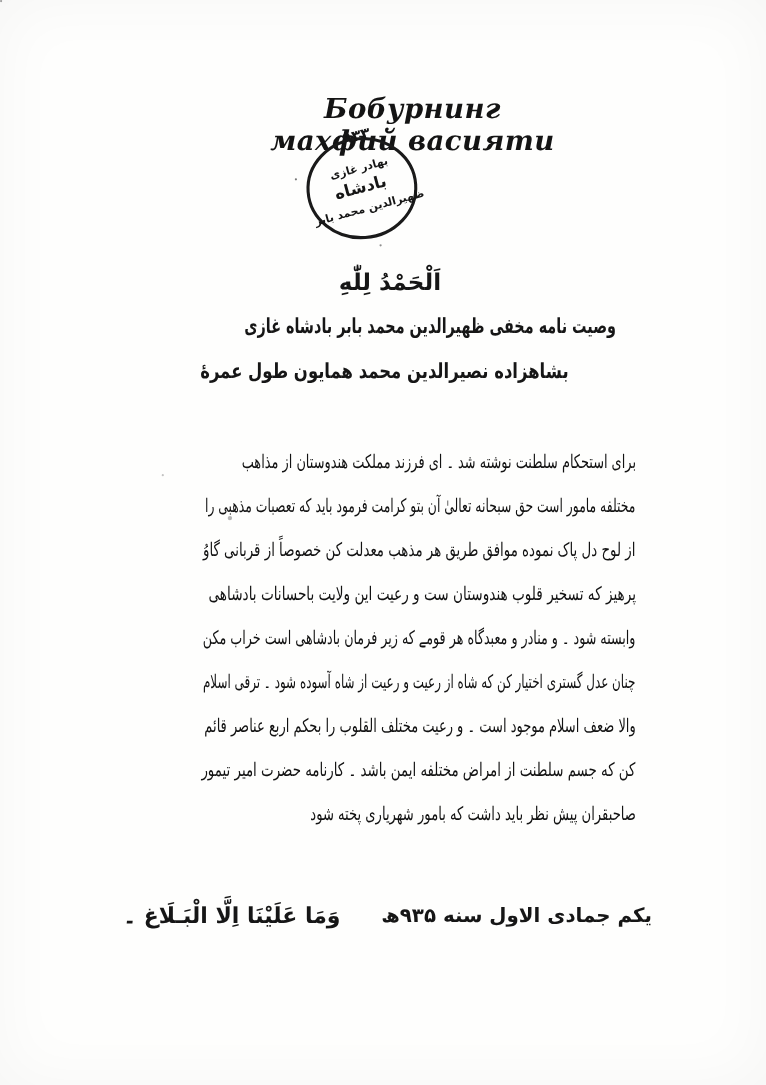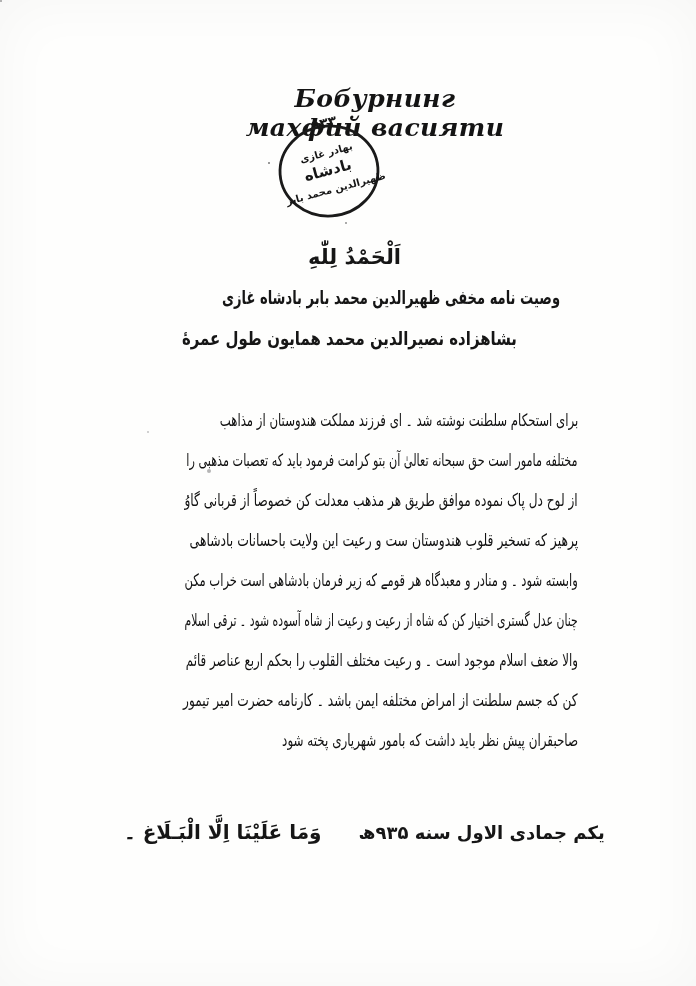--- a/index.html
+++ b/index.html
@@ -72,21 +72,21 @@
     direction:rtl;text-align:right;
     white-space:nowrap;
   }
   .line .fit{display:inline-block;white-space:nowrap;transform-origin:100% 50%;}
   .line:nth-child(1){padding-left:47px;}              
   .line:nth-child(10){text-align:left;padding-right:123px;} 
   .line:nth-child(10) .fit{transform-origin:0 50%;}
   
   .closing{
     position:absolute;
-    top:808px;left:124px;width:330px;height:48px;
+    top:808px;left:112px;width:330px;height:48px;
     display:flex;justify-content:space-between;align-items:center;
     direction:ltr;
   }
   .closing .phrase{
     direction:rtl;white-space:nowrap;
     font-size:20px;font-weight:bold;
   }
   .closing .date{
     direction:rtl;white-space:nowrap;
     font-size:18px;font-weight:bold;margin-left:37px;

